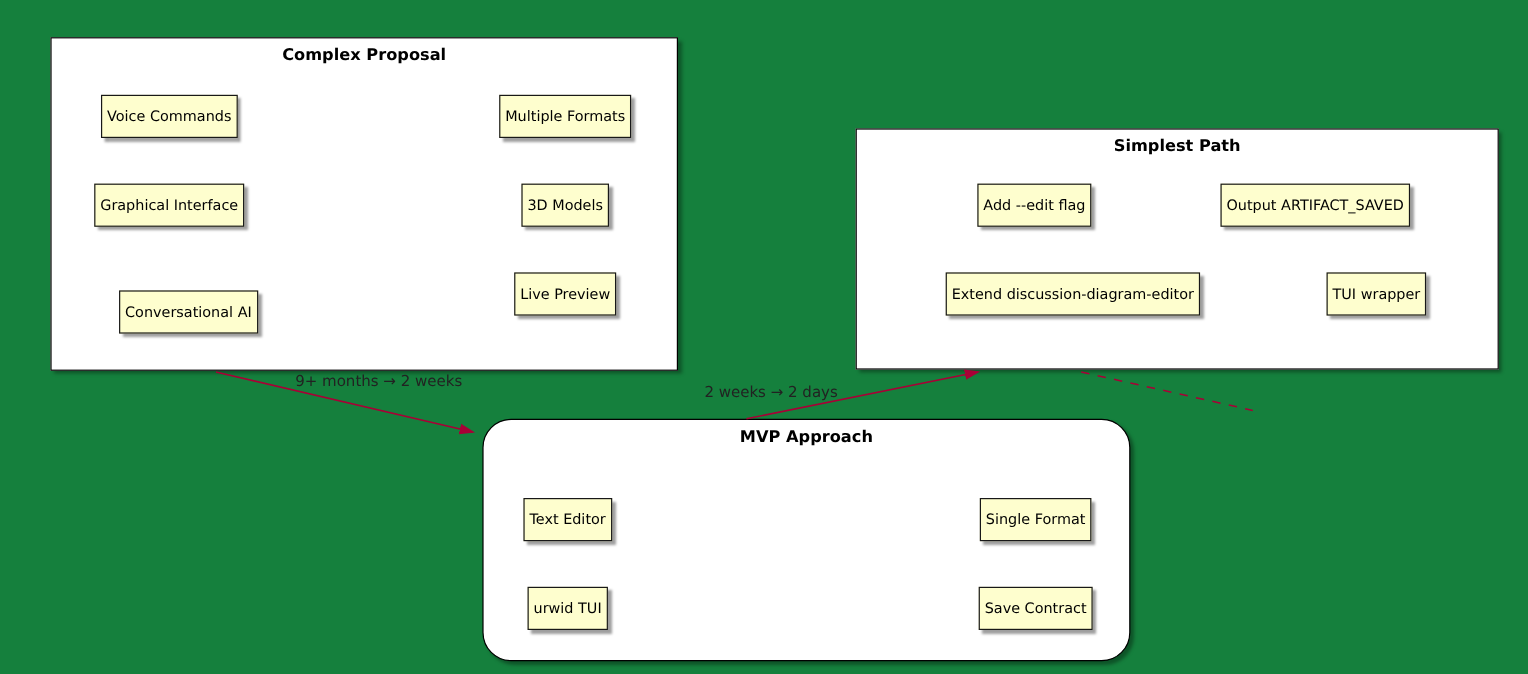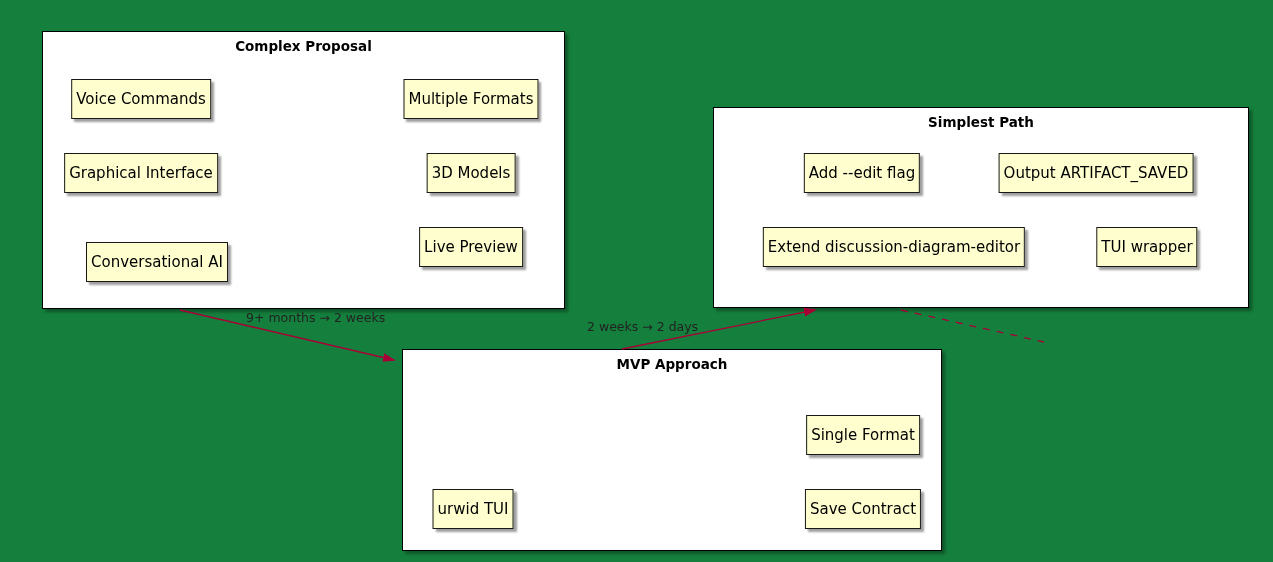--- a/index.html
+++ b/index.html
@@ -6,30 +6,30 @@
   .canvas {
     position:relative; width:1273px; height:562px; background:#15803d;
     font-family:"DejaVu Sans", sans-serif; overflow:hidden;
   }
   .package {
     position:absolute; background:#ffffff; border:1.5px solid #000000;
     box-shadow:3px 3px 3px rgba(0,0,0,0.35);
   }
   #pkg-complex  { left:42px;  top:31px;  width:521px; height:276px; }
   #pkg-simplest { left:713px; top:107px; width:534px; height:199px; }
-  #pkg-mvp      { left:402px; top:349px; width:538px; height:200px; }
+  #pkg-mvp      { left:402px; top:349px; width:538px; height:200px;border-radius:24px; }
   .package-title {
     font-weight:bold; font-size:13.5px; color:#000;
     text-align:center; padding-top:6px;
   }
   .node {
     position:absolute; transform:translateX(-50%);
     background:#FEFECE; border:1.5px solid #181818;
     box-shadow:3px 3px 2px rgba(0,0,0,0.38);
-    font-size:15px; color:#000; padding:10px 4px; white-space:nowrap;
+    font-size:12px; color:#000; padding:10px 4px; white-space:nowrap;
   }
   
   #n-voice   { left:141px; top:79px; }
   #n-multi   { left:471px; top:79px; }
   #n-gui     { left:141px; top:153px; }
   #n-3d      { left:471px; top:153px; }
   #n-convai  { left:141px; top:242px;margin-left:16px; }
   #n-live    { left:471px; top:227px; }
   
   #n-editflag { left:862px;  top:153px; }
@@ -79,20 +79,21 @@
   <div class="node" id="n-gui">Graphical Interface</div>
   <div class="node" id="n-3d">3D Models</div>
   <div class="node" id="n-convai">Conversational AI</div>
   <div class="node" id="n-live">Live Preview</div>
 
   <div class="node" id="n-editflag">Add --edit flag</div>
   <div class="node" id="n-artifact">Output ARTIFACT_SAVED</div>
   <div class="node" id="n-extend">Extend discussion-diagram-editor</div>
   <div class="node" id="n-tuiwrap">TUI wrapper</div>
 
+  <div class="node" id="n-texted">Text Editor</div>
   <div class="node" id="n-single">Single Format</div>
   <div class="node" id="n-urwid">urwid TUI</div>
   <div class="node" id="n-savec">Save Contract</div>
 
   <svg class="edges-svg" viewBox="0 0 1273 562" xmlns="http://www.w3.org/2000/svg">
     <defs>
       <marker id="arrowhead" viewBox="0 0 10 10" refX="8.5" refY="5" markerWidth="10" markerHeight="10" orient="auto-start-reverse">
         <path d="M0,1.6 L10,5 L0,8.4 z" fill="#A80036"></path>
       </marker>
     </defs>

